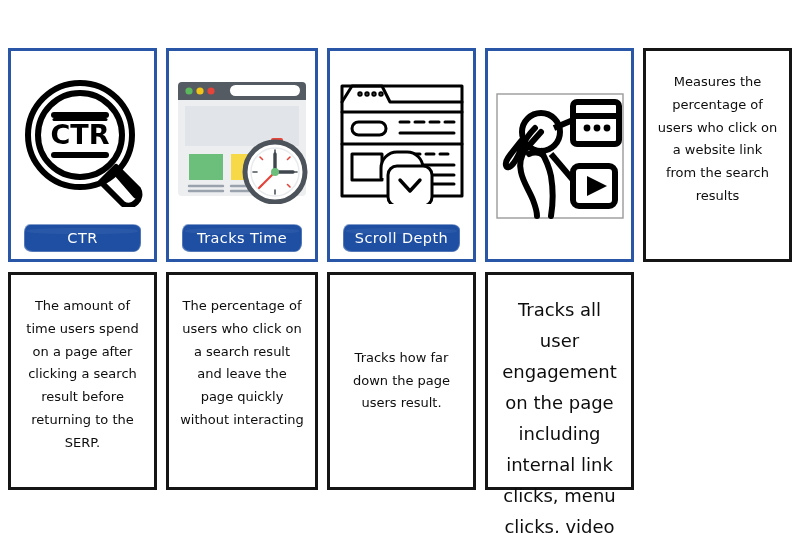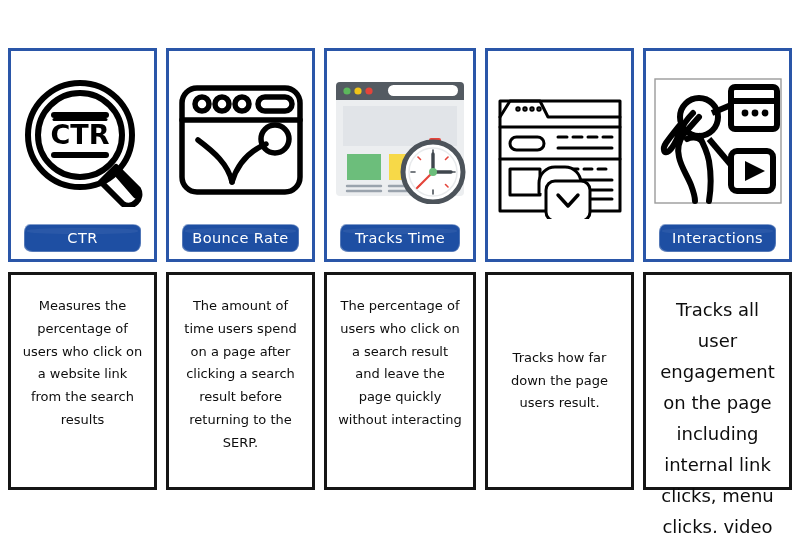--- a/index.html
+++ b/index.html
@@ -123,41 +123,20 @@
           <path d="M96 92 L118 114 a11 11 0 0 1 -15 15 L81 107 Z" fill="none" stroke="#000" stroke-width="6" stroke-linejoin="round"></path>
           <text x="60" y="69" text-anchor="middle" font-family="'DejaVu Sans', sans-serif" font-size="27" font-weight="bold" fill="#000">CTR</text>
         </svg>
       </div>
       <div class="banner">
         <span class="paint"></span>
         <span class="label">CTR</span>
       </div>
     </div>
 
-    <div class="icon-card">
-      <div class="icon-wrap">
-        <svg width="130" height="125" viewBox="0 0 130 125">
-          <g fill="none" stroke="#000" stroke-width="5.5" stroke-linecap="round" stroke-linejoin="round">
-            <rect x="6" y="10" width="118" height="104" rx="15"></rect>
-            <line x1="6" y1="42" x2="124" y2="42"></line>
-            <circle cx="26" cy="26" r="7"></circle>
-            <circle cx="46" cy="26" r="7"></circle>
-            <circle cx="66" cy="26" r="7"></circle>
-            <rect x="82" y="19" width="34" height="14" rx="7"></rect>
-            <path d="M22 62 C38 74 52 86 56 104"></path>
-            <path d="M56 104 C62 84 76 72 90 66"></path>
-            <circle cx="99" cy="61" r="14"></circle>
-          </g>
-        </svg>
-      </div>
-      <div class="banner">
-        <span class="paint"></span>
-        <span class="label">Bounce Rate</span>
-      </div>
-    </div>
 
     <div class="icon-card">
       <div class="icon-wrap">
         <svg width="134" height="126" viewBox="0 0 134 126">
           <rect x="3" y="4" width="128" height="114" rx="4" fill="#eceef0"></rect>
           <rect x="3" y="4" width="128" height="18" rx="4" fill="#545b62"></rect>
           <rect x="3" y="16" width="128" height="6" fill="#545b62"></rect>
           <circle cx="14" cy="13" r="3.6" fill="#5cb85c"></circle>
           <circle cx="25" cy="13" r="3.6" fill="#f0c419"></circle>
           <circle cx="36" cy="13" r="3.6" fill="#e4443a"></circle>
@@ -226,20 +205,24 @@
             <circle cx="22" cy="16" r="1.6"></circle>
             <circle cx="29" cy="16" r="1.6"></circle>
             <circle cx="36" cy="16" r="1.6"></circle>
             <circle cx="43" cy="16" r="1.6"></circle>
           </g>
           <path d="M46 104 v-10 a16 16 0 0 1 16 -16 h10 a16 16 0 0 1 16 16 v10" transform="translate(-3,-4)" fill="#fff" stroke="#000" stroke-width="3" stroke-linecap="round"></path>
           <rect x="50" y="88" width="44" height="40" rx="9" fill="#fff" stroke="#000" stroke-width="3"></rect>
           <path d="M62 102 L72 113 L82 102" fill="none" stroke="#000" stroke-width="3.4" stroke-linecap="round" stroke-linejoin="round"></path>
         </svg>
       </div>
+      <div class="banner">
+        <span class="paint"></span>
+        <span class="label">Scroll Depth</span>
+      </div>
     </div>
 
     <div class="icon-card">
       <div class="icon-wrap">
         <svg width="130" height="128" viewBox="0 0 130 128">
           <rect x="2" y="2" width="126" height="124" fill="#ffffff" stroke="#9b9b9b" stroke-width="1.4"></rect>
           <g fill="none" stroke="#000" stroke-width="6" stroke-linecap="round" stroke-linejoin="round">
             <circle cx="46" cy="40" r="19"></circle>
             <path d="M46 40 L30 58"></path>
             <path d="M40 36 C34 42 30 48 27 55 C24 62 21 70 16 74
@@ -257,24 +240,20 @@
             <line x1="56" y1="62" x2="78" y2="88"></line>
           </g>
           <g fill="#000">
             <circle cx="92" cy="36" r="3.4"></circle>
             <circle cx="102" cy="36" r="3.4"></circle>
             <circle cx="112" cy="36" r="3.4"></circle>
           </g>
           <path d="M92 84 L112 94 L92 104 Z" fill="#000"></path>
         </svg>
       </div>
-      <div class="banner">
-        <span class="paint"></span>
-        <span class="label">Interactions</span>
-      </div>
     </div>
 
     <div class="desc-card top-aligned">
       <div class="desc-text">Measures the percentage of users who click on a website link from the search results</div>
     </div>
 
     <div class="desc-card top-aligned">
       <div class="desc-text">The amount of time users spend on a page after clicking a search result before returning to the SERP.</div>
     </div>
 

